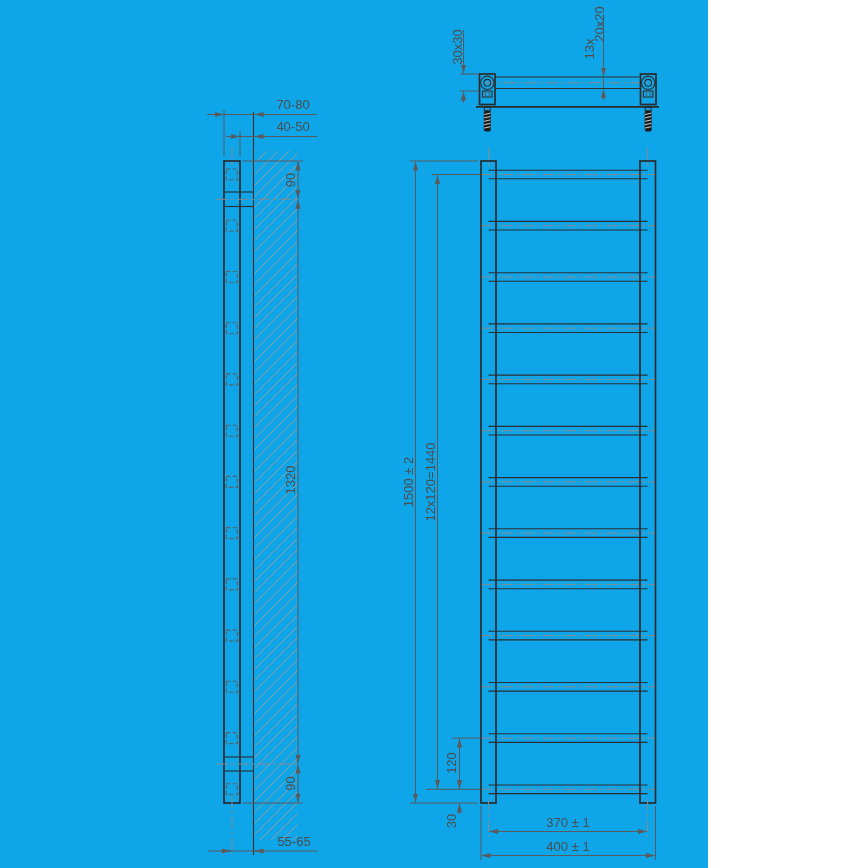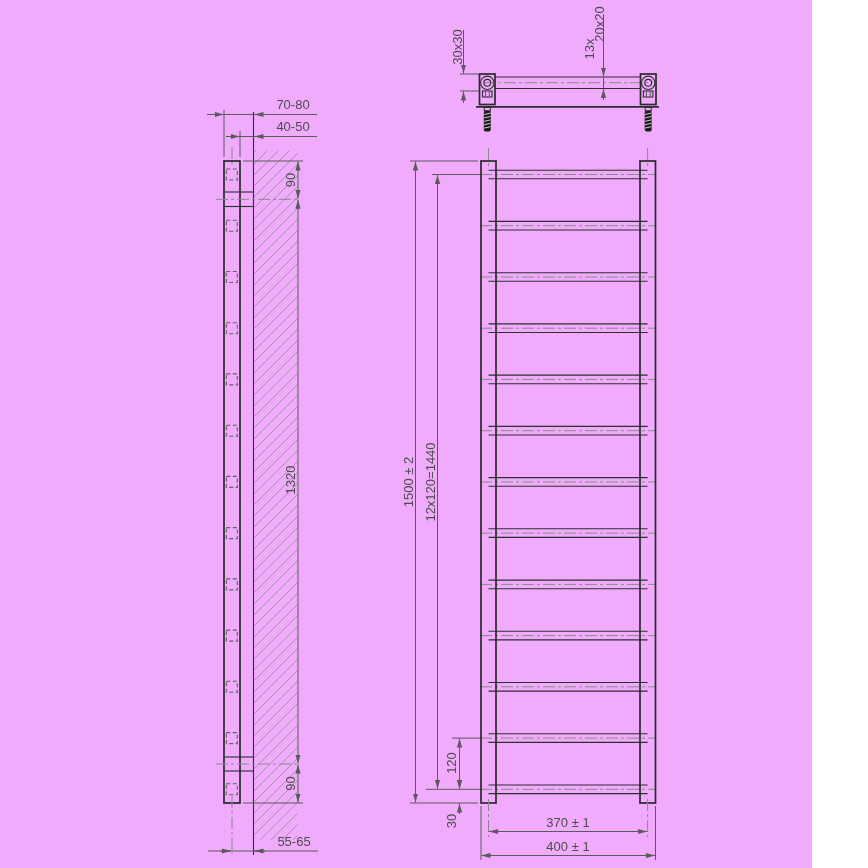--- a/index.html
+++ b/index.html
@@ -1,16 +1,16 @@
 <!DOCTYPE html>
 <html><head>
 <meta charset="utf-8">
 <style>
   html,body{margin:0;padding:0;background:#ffffff;}
-  #stage{position:relative;width:812px;height:868px;background:#f0abfc;overflow:hidden;
+  #stage{position:relative;width:708px;height:868px;background:#0ea5e9;overflow:hidden;
          font-family:"Liberation Sans",sans-serif;}
   svg{display:block}
   
   .o2{stroke:#2b2b2b;stroke-width:1.7;fill:none}           
   .o1{stroke:#2f2f2f;stroke-width:1.1;fill:none}           
   .d {stroke:#5a5a5a;stroke-width:1;fill:none}             
   .cl{stroke:#8a8a8a;stroke-width:1;fill:none;stroke-dasharray:12 3 3 3} 
   .hid{stroke:#5f5f5f;stroke-width:1.1;fill:none;stroke-dasharray:4 2.5} 
   text{font-family:"Liberation Sans",sans-serif;font-size:13px;fill:#4d4d4d;letter-spacing:0}
 </style>

